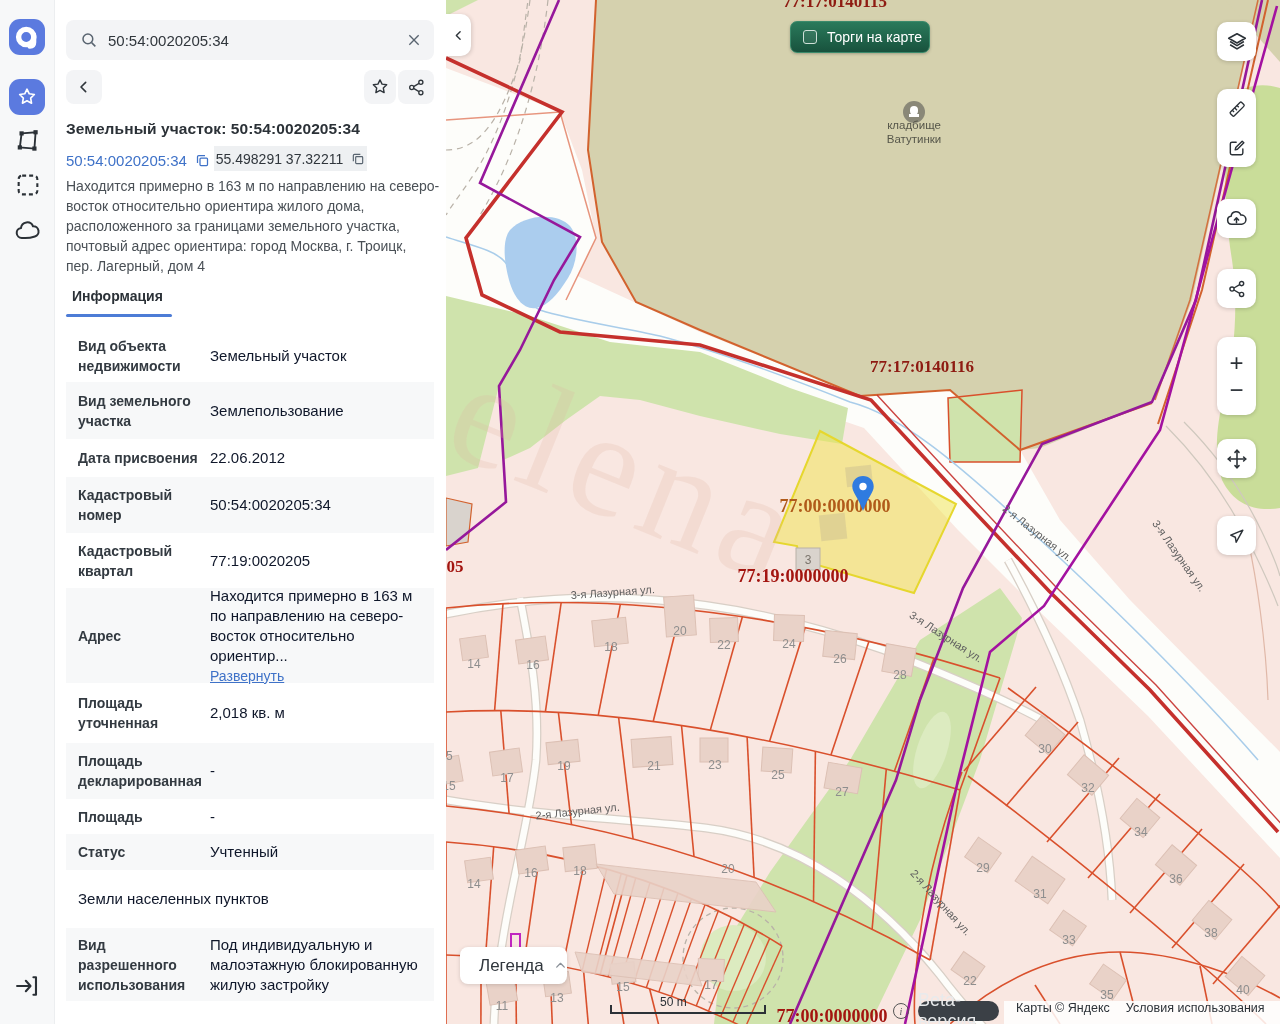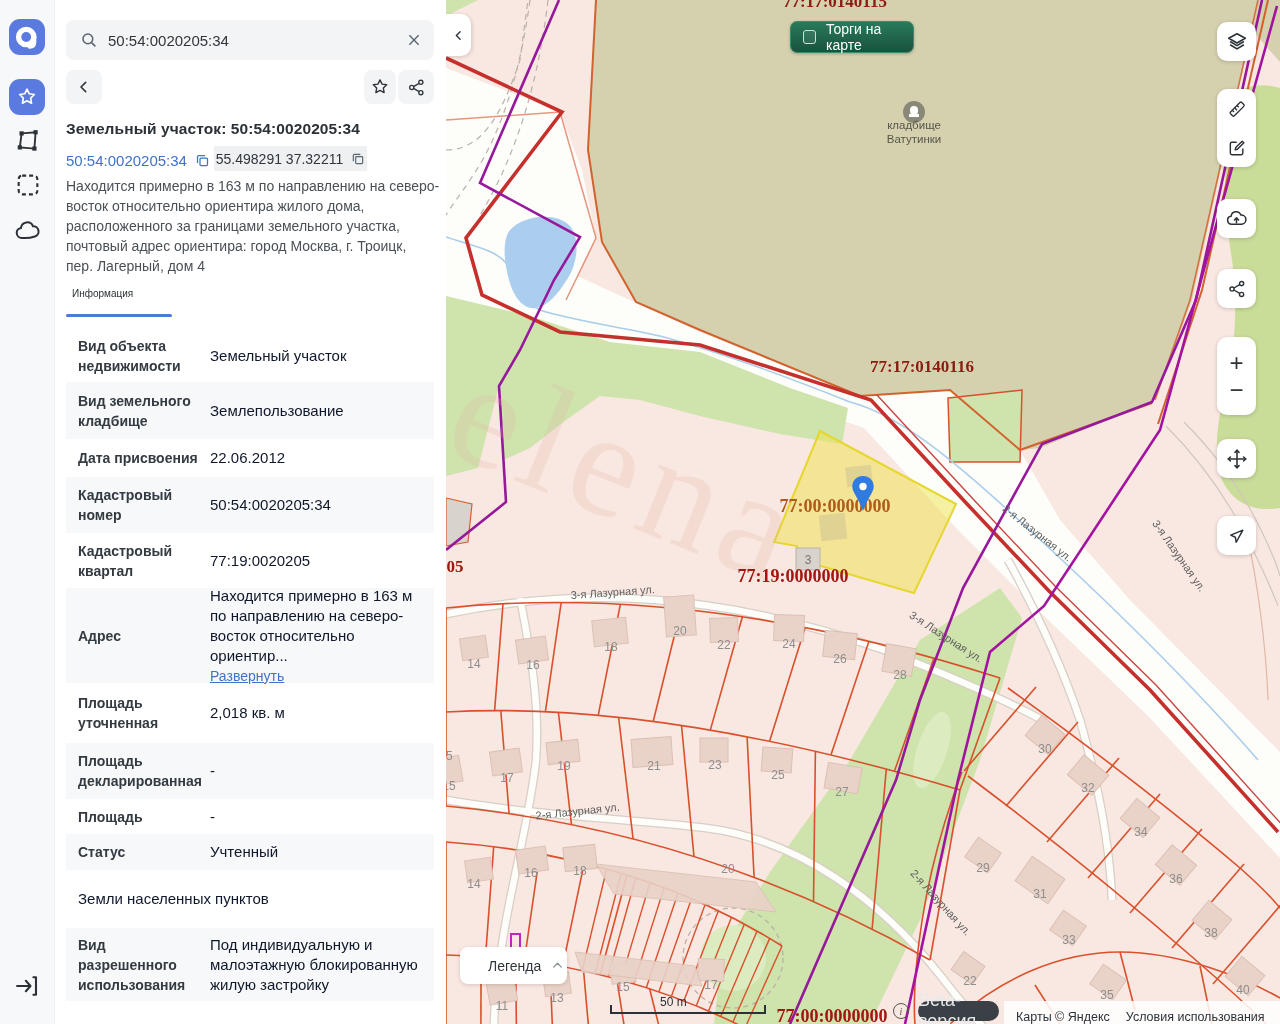--- a/index.html
+++ b/index.html
@@ -104,38 +104,38 @@
 <div style="position:absolute;left:159px;top:146px;width:153px;height:25px;background:#eef0f2;border-radius:0;display:flex;align-items:center;justify-content:center">
 <span style="font-size:14px;color:#30363c">55.498291 37.32211</span>
 <svg style="margin-left:8px" width="14" height="14" viewBox="0 0 24 24" fill="none" stroke="#596470" stroke-width="2">
         <rect x="8" y="8" width="12" height="12" rx="1.5"></rect>
         <path d="M16 4 L6 4 C4.9 4 4 4.9 4 6 L4 16"></path>
       </svg>
     </div>
 
 <div style="position:absolute;left:11px;top:176px;width:385px;font-size:14px;line-height:20px;color:#4a5056">Находится примерно в 163 м по направлению на северо-<br>восток относительно ориентира жилого дома,<br>расположенного за границами земельного участка,<br>почтовый адрес ориентира: город Москва, г. Троицк,<br>пер. Лагерный, дом 4</div>
 
-<div style="position:absolute;left:17px;top:288px;font-size:10px;font-weight:normal;color:#2b3137">Информация</div>
+<div style="position:absolute;left:17px;top:288px;font-size:14px;font-weight:bold;color:#2b3137">Информация</div>
 
 <div style="position:absolute;left:11px;top:314px;width:106px;height:3px;background:#4d7cd6;border-radius:2px"></div>
 
 <div style="position:absolute;left:11px;top:330px;width:368px">
 
 <div class="trow" style="height:52px;align-items:center">
         <div class="c1">
           <div class="rowlabel">Вид объекта недвижимости</div>
         </div>
         <div class="c2">
           <div class="rowval">Земельный участок</div>
         </div>
       </div>
 
 <div class="trow gray" style="height:57px;align-items:center">
         <div class="c1">
-          <div class="rowlabel">Вид земельного кладбище</div>
+          <div class="rowlabel">Вид земельного участка</div>
         </div>
         <div class="c2">
           <div class="rowval">Землепользование</div>
         </div>
       </div>
 
 <div class="trow" style="height:38px;align-items:center">
         <div class="c1">
           <div class="rowlabel">Дата присвоения</div>
         </div>
@@ -509,21 +509,21 @@
         <circle cx="863" cy="486.5" r="3.7" fill="#fff"></circle>
       </g>
 </svg>
 
 <div style="position:absolute;left:0px;top:14px;width:25px;height:42px;background:#fff;border-radius:0 10px 10px 0;box-shadow:1px 1px 4px rgba(0,0,0,0.15);display:flex;align-items:center;justify-content:center">
 <svg width="13" height="13" viewBox="0 0 24 24" fill="none" stroke="#30363c" stroke-width="2.6" stroke-linecap="round" stroke-linejoin="round">
         <path d="M15 5 L8 12 L15 19"></path>
       </svg>
     </div>
 
-<div style="position:absolute;left:344px;top:21px;width:124px;height:32px;background:linear-gradient(180deg,#2a7a5b,#18523d);border:1px solid #3b8a6b;border-radius:7px;display:flex;align-items:center;box-shadow:0 1px 3px rgba(0,0,0,0.25)">
+<div style="position:absolute;left:344px;top:21px;width:140px;height:32px;background:linear-gradient(180deg,#2a7a5b,#18523d);border:1px solid #3b8a6b;border-radius:7px;display:flex;align-items:center;box-shadow:0 1px 3px rgba(0,0,0,0.25)">
 <span style="margin-left:12px;width:14px;height:14px;border:1.5px solid #cfe0d8;border-radius:3px;background:rgba(255,255,255,0.08)"></span>
 <span style="margin-left:10px;font-size:14px;color:#fff">Торги на карте</span>
     </div>
 
 <div class="btnsq ctl" style="right:24px;top:22px;height:39px">
       <svg width="22" height="22" viewBox="0 0 24 24" fill="none" stroke="#2b3137" stroke-width="1.8" stroke-linejoin="round">
         <path d="M12 3 L21 8 L12 13 L3 8 Z"></path>
         <path d="M4.5 11.5 L12 16 L19.5 11.5"></path>
         <path d="M4.5 15 L12 19.5 L19.5 15"></path>
       </svg>
@@ -570,35 +570,35 @@
       </svg>
     </div>
 
 <div class="btnsq ctl" style="right:24px;top:516px;height:39px">
       <svg width="20" height="20" viewBox="0 0 24 24" fill="none" stroke="#2b3137" stroke-width="1.8" stroke-linejoin="round">
         <path d="M19 5 L11 19.5 L10 13.5 L4.5 11 Z"></path>
       </svg>
     </div>
 
 <div style="position:absolute;left:14px;top:947px;width:107px;height:37px;background:#fff;border-radius:8px;box-shadow:0 1px 4px rgba(0,0,0,0.15);display:flex;align-items:center">
-<span style="margin-left:28px;font-size:14px;color:#30363c">Легенда</span>
+<span style="margin-left:19px;font-size:17px;color:#30363c">Легенда</span>
 <svg style="margin-left:10px" width="13" height="13" viewBox="0 0 24 24" fill="none" stroke="#8a9098" stroke-width="2.4" stroke-linecap="round" stroke-linejoin="round">
         <path d="M5 15 L12 8 L19 15"></path>
       </svg>
     </div>
 
 <div style="position:absolute;left:164px;top:1002px;width:156px;height:12px">
 <div style="position:absolute;left:0;bottom:0;width:156px;height:2px;background:#2b3137"></div>
 <div style="position:absolute;left:0;bottom:0;width:2px;height:9px;background:#2b3137"></div>
 <div style="position:absolute;right:0;bottom:0;width:2px;height:9px;background:#2b3137"></div>
 <div style="position:absolute;left:47px;bottom:5px;font-size:12px;color:#2b3137;background:rgba(253,253,250,0.0);padding:0 3px">50 m</div>
     </div>
 
 <div style="position:absolute;left:447px;top:1003px;width:16px;height:16px;border-radius:50%;border:1.4px solid #555;display:flex;align-items:center;justify-content:center;font-size:10px;color:#555;font-family:'Liberation Serif',serif;font-style:italic">i</div>
 
 <div style="position:absolute;left:472px;top:1001px;width:81px;height:20px;background:#3b4046;border-radius:10px;display:flex;align-items:center;justify-content:center">
 <span style="font-size:18px;color:#e8eaec">Beta-версия</span>
     </div>
 
-<div style="position:absolute;left:558px;top:1001px;width:276px;height:23px;background:rgba(255,255,255,0.85);display:flex;align-items:flex-end">
+<div style="position:absolute;left:558px;top:1001px;width:276px;height:23px;background:rgba(255,255,255,0.85);display:flex;align-items:flex-start">
 <span style="margin-left:12px;font-size:12.5px;color:#2b3137">Карты © Яндекс</span>
 <span style="margin-left:16px;font-size:12.5px;color:#2b3137">Условия использования</span>
     </div>
 </div>
 </body></html>

